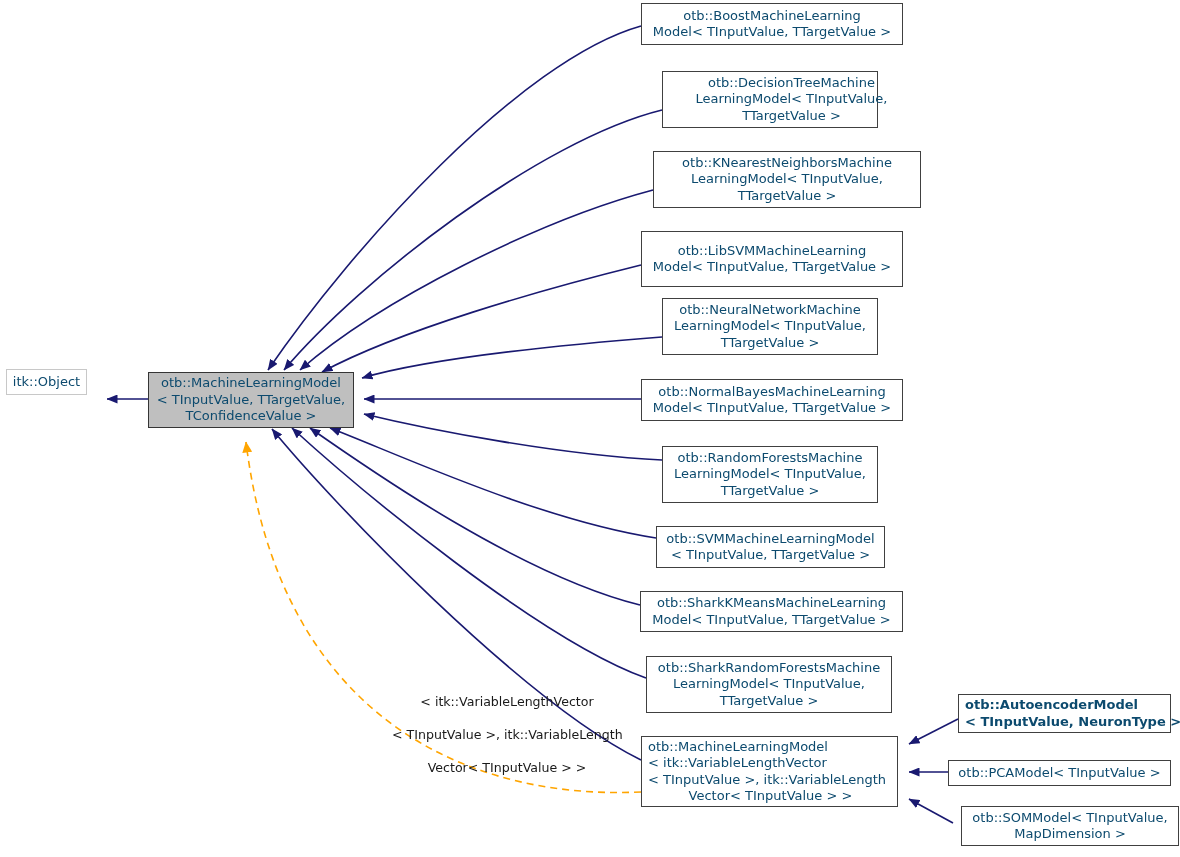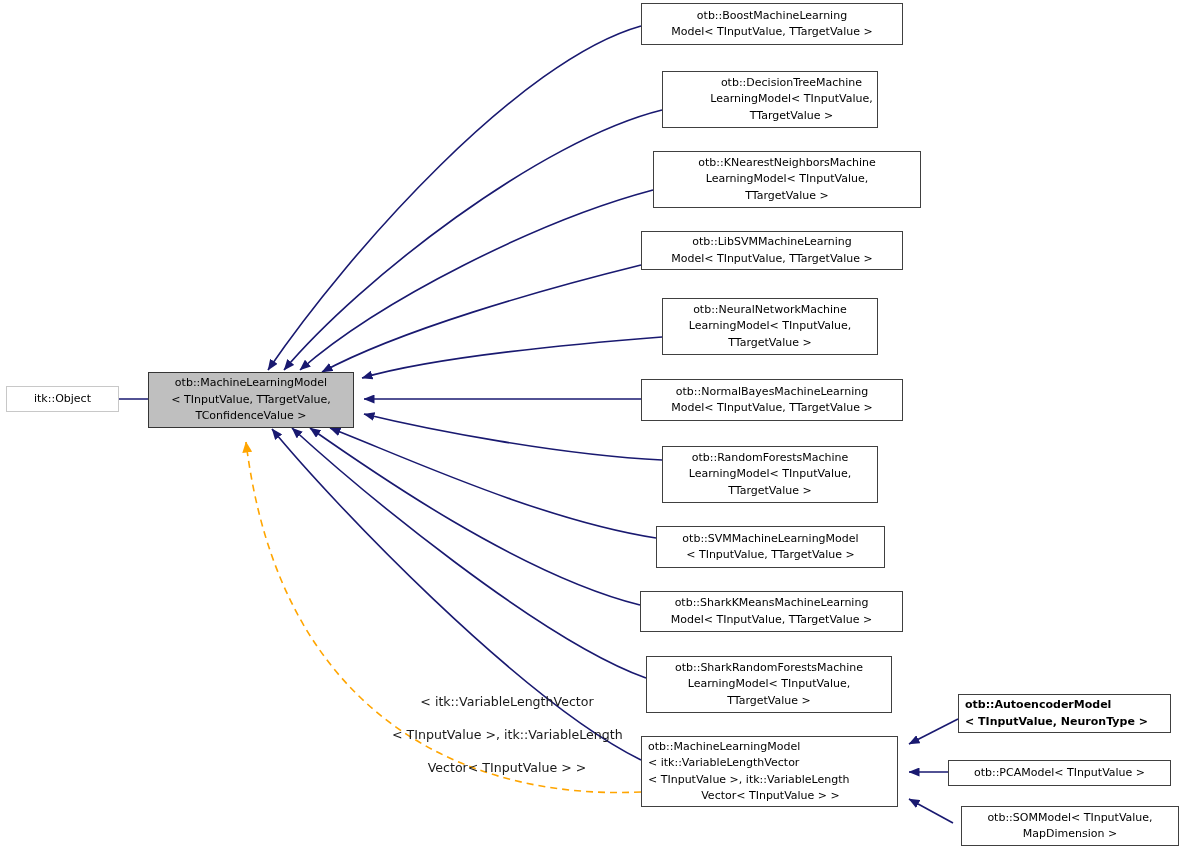--- a/index.html
+++ b/index.html
@@ -22,22 +22,22 @@
     top: 0;
     width: 1180px;
     height: 857px;
     pointer-events: none;
   }
   .node {
     position: absolute;
     box-sizing: border-box;
     border: 1px solid #404040;
     background: #ffffff;
-    color: #000000;
-    font-size: 11px;
+    color: #0c4a6e;
+    font-size: 13px;
     line-height: 16.4px;
     text-align: center;
     display: flex;
     flex-direction: column;
     justify-content: center;
     align-items: center;
     padding: 1px 4px;
     white-space: pre;
   }
   .node .nline { display: block; }
@@ -100,21 +100,21 @@
       <path d="M958,719 L909,744"></path>
       <path d="M948,772 L909,772"></path>
       <path d="M953,823 L909,799"></path>
     </g>
 
     <g stroke="#ffa500" stroke-width="1.6" fill="none" stroke-dasharray="7,5" marker-end="url(#orange-arrow)">
       <path d="M641,792 C470,800 280,720 246,442"></path>
     </g>
   </svg>
 
-  <div class="node plain-border" style="left:6px; top:386px; width:113px; height:26px;">
+  <div class="node plain-border" style="left:6px; top:369px; width:81px; height:26px;">
     <span class="nline">itk::Object</span>
   </div>
 
   <div class="node root" style="left:148px; top:372px; width:206px; height:56px;">
     <span class="nline">otb::MachineLearningModel</span>
     <span class="nline">&lt; TInputValue, TTargetValue,</span>
     <span class="nline">TConfidenceValue &gt;</span>
   </div>
 
   <div class="node" style="left:641px; top:3px; width:262px; height:42px;">
@@ -127,21 +127,21 @@
     <span class="nline">LearningModel&lt; TInputValue,</span>
     <span class="nline">TTargetValue &gt;</span>
   </div>
 
   <div class="node" style="left:653px; top:151px; width:268px; height:57px;">
     <span class="nline">otb::KNearestNeighborsMachine</span>
     <span class="nline">LearningModel&lt; TInputValue,</span>
     <span class="nline">TTargetValue &gt;</span>
   </div>
 
-  <div class="node" style="left:641px; top:231px; width:262px; height:39px;">
+  <div class="node" style="left:641px; top:231px; width:262px; height:56px;">
     <span class="nline">otb::LibSVMMachineLearning</span>
     <span class="nline">Model&lt; TInputValue, TTargetValue &gt;</span>
   </div>
 
   <div class="node" style="left:662px; top:298px; width:216px; height:57px;">
     <span class="nline">otb::NeuralNetworkMachine</span>
     <span class="nline">LearningModel&lt; TInputValue,</span>
     <span class="nline">TTargetValue &gt;</span>
   </div>
 

